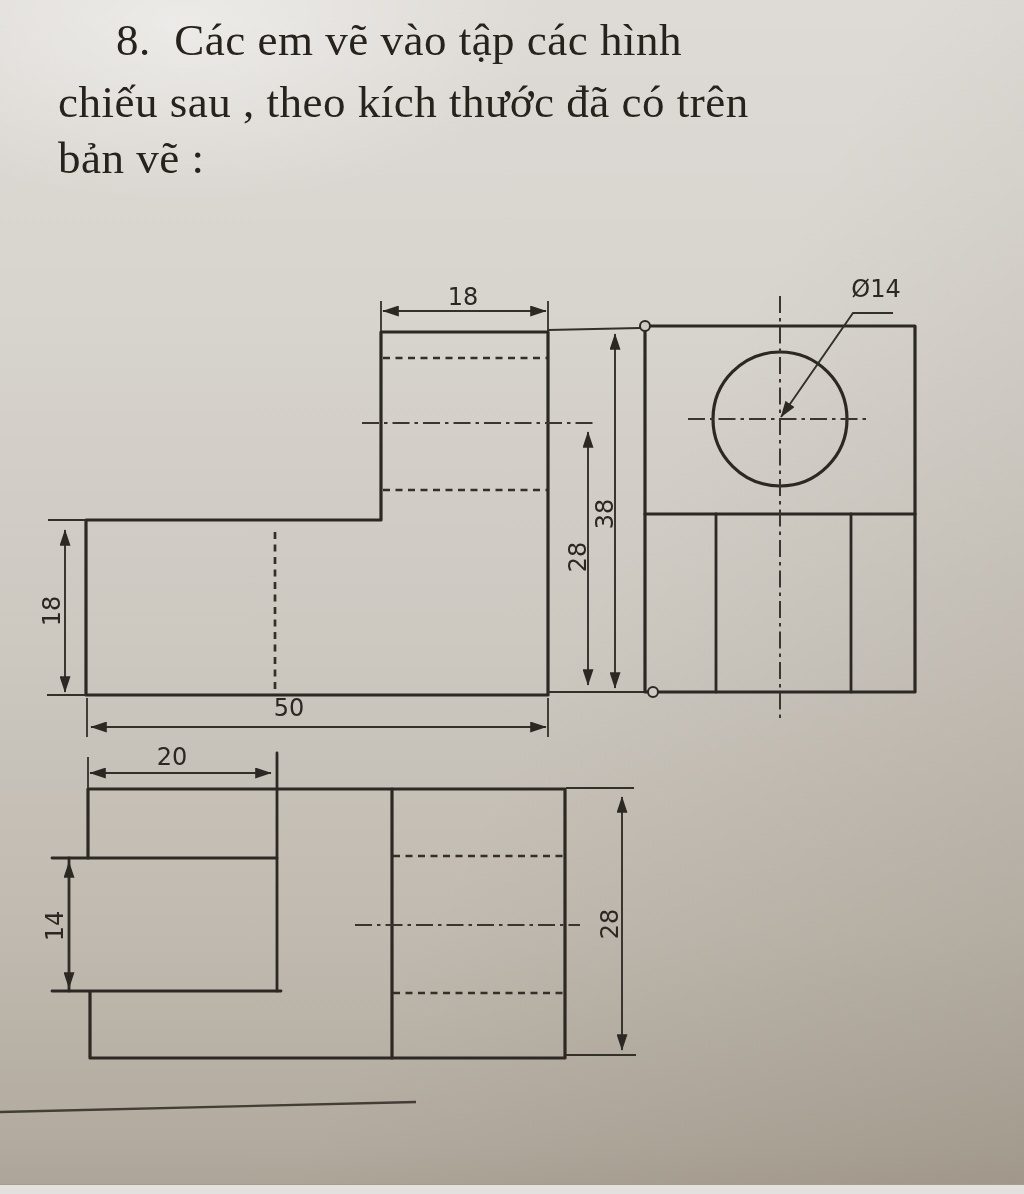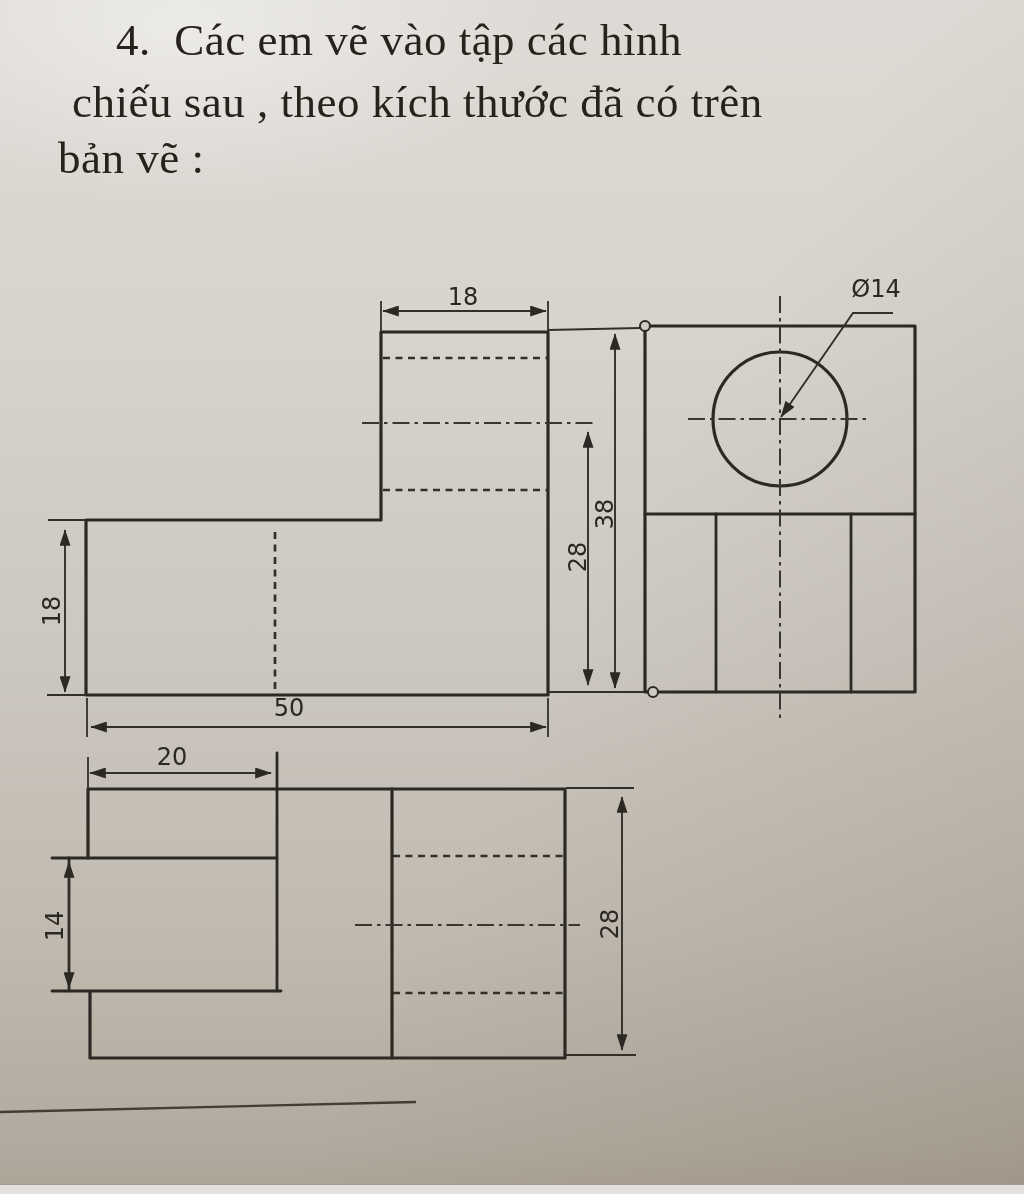--- a/index.html
+++ b/index.html
@@ -9,21 +9,21 @@
     overflow:hidden;
     background:
       radial-gradient(ellipse 600px 300px at 18% 2%, rgba(255,255,255,0.45), rgba(255,255,255,0) 60%),
       linear-gradient(118deg, rgba(0,0,0,0) 55%, rgba(80,68,50,0.14) 100%),
       linear-gradient(to bottom, #dedbd6 0%, #d7d3cd 28%, #ccc7bf 55%, #c0bab0 78%, #b2aa9e 96%, #aca397 100%);
     font-family:"Liberation Serif","DejaVu Serif",serif;
   }
   .heading{position:absolute;left:0;top:0;width:100%;color:#26221c;}
   .hline{position:absolute;font-size:45px;letter-spacing:0.5px;white-space:pre;}
   .h1{left:116px;top:14px;}
-  .h2{left:72px;top:76px;text-align:right;}
+  .h2{left:58px;top:76px;text-align:right;}
   .h3{left:58px;top:132px;}
   svg text{
     font-family:"DejaVu Sans","Liberation Sans",sans-serif;
     font-size:24px;
     fill:#2b2722;
   }
   .edgeband{
     position:absolute;left:0;bottom:0;width:1024px;height:9px;
     background:#e2e1de;border-top:1px solid #a59d91;
   }
@@ -34,21 +34,21 @@
   svg .dim{stroke:#332f29;stroke-width:1.9;fill:none;}
   svg .ext{stroke:#332f29;stroke-width:1.8;fill:none;}
   svg .mark{fill:#cfcbc4;stroke:#2c2823;stroke-width:2;}
 </style>
 </head>
 <body>
 
 <div class="photo">
 
   <div class="heading">
-    <div class="hline h1">4.  Các em vẽ vào tập các hình</div>
+    <div class="hline h1">8.  Các em vẽ vào tập các hình</div>
     <div class="hline h2">chiếu sau , theo kích thước đã có trên</div>
     <div class="hline h3">bản vẽ :</div>
   </div>
 
   <svg width="1024" height="1194" viewBox="0 0 1024 1194" style="position:absolute;left:0;top:0;">
     <defs>
       <marker id="arr" viewBox="0 0 12 8" refX="11.5" refY="4" markerWidth="17" markerHeight="11" orient="auto-start-reverse" markerUnits="userSpaceOnUse">
         <path d="M0,0 L12,4 L0,8 Z" fill="#2c2823"></path>
       </marker>
     </defs>

